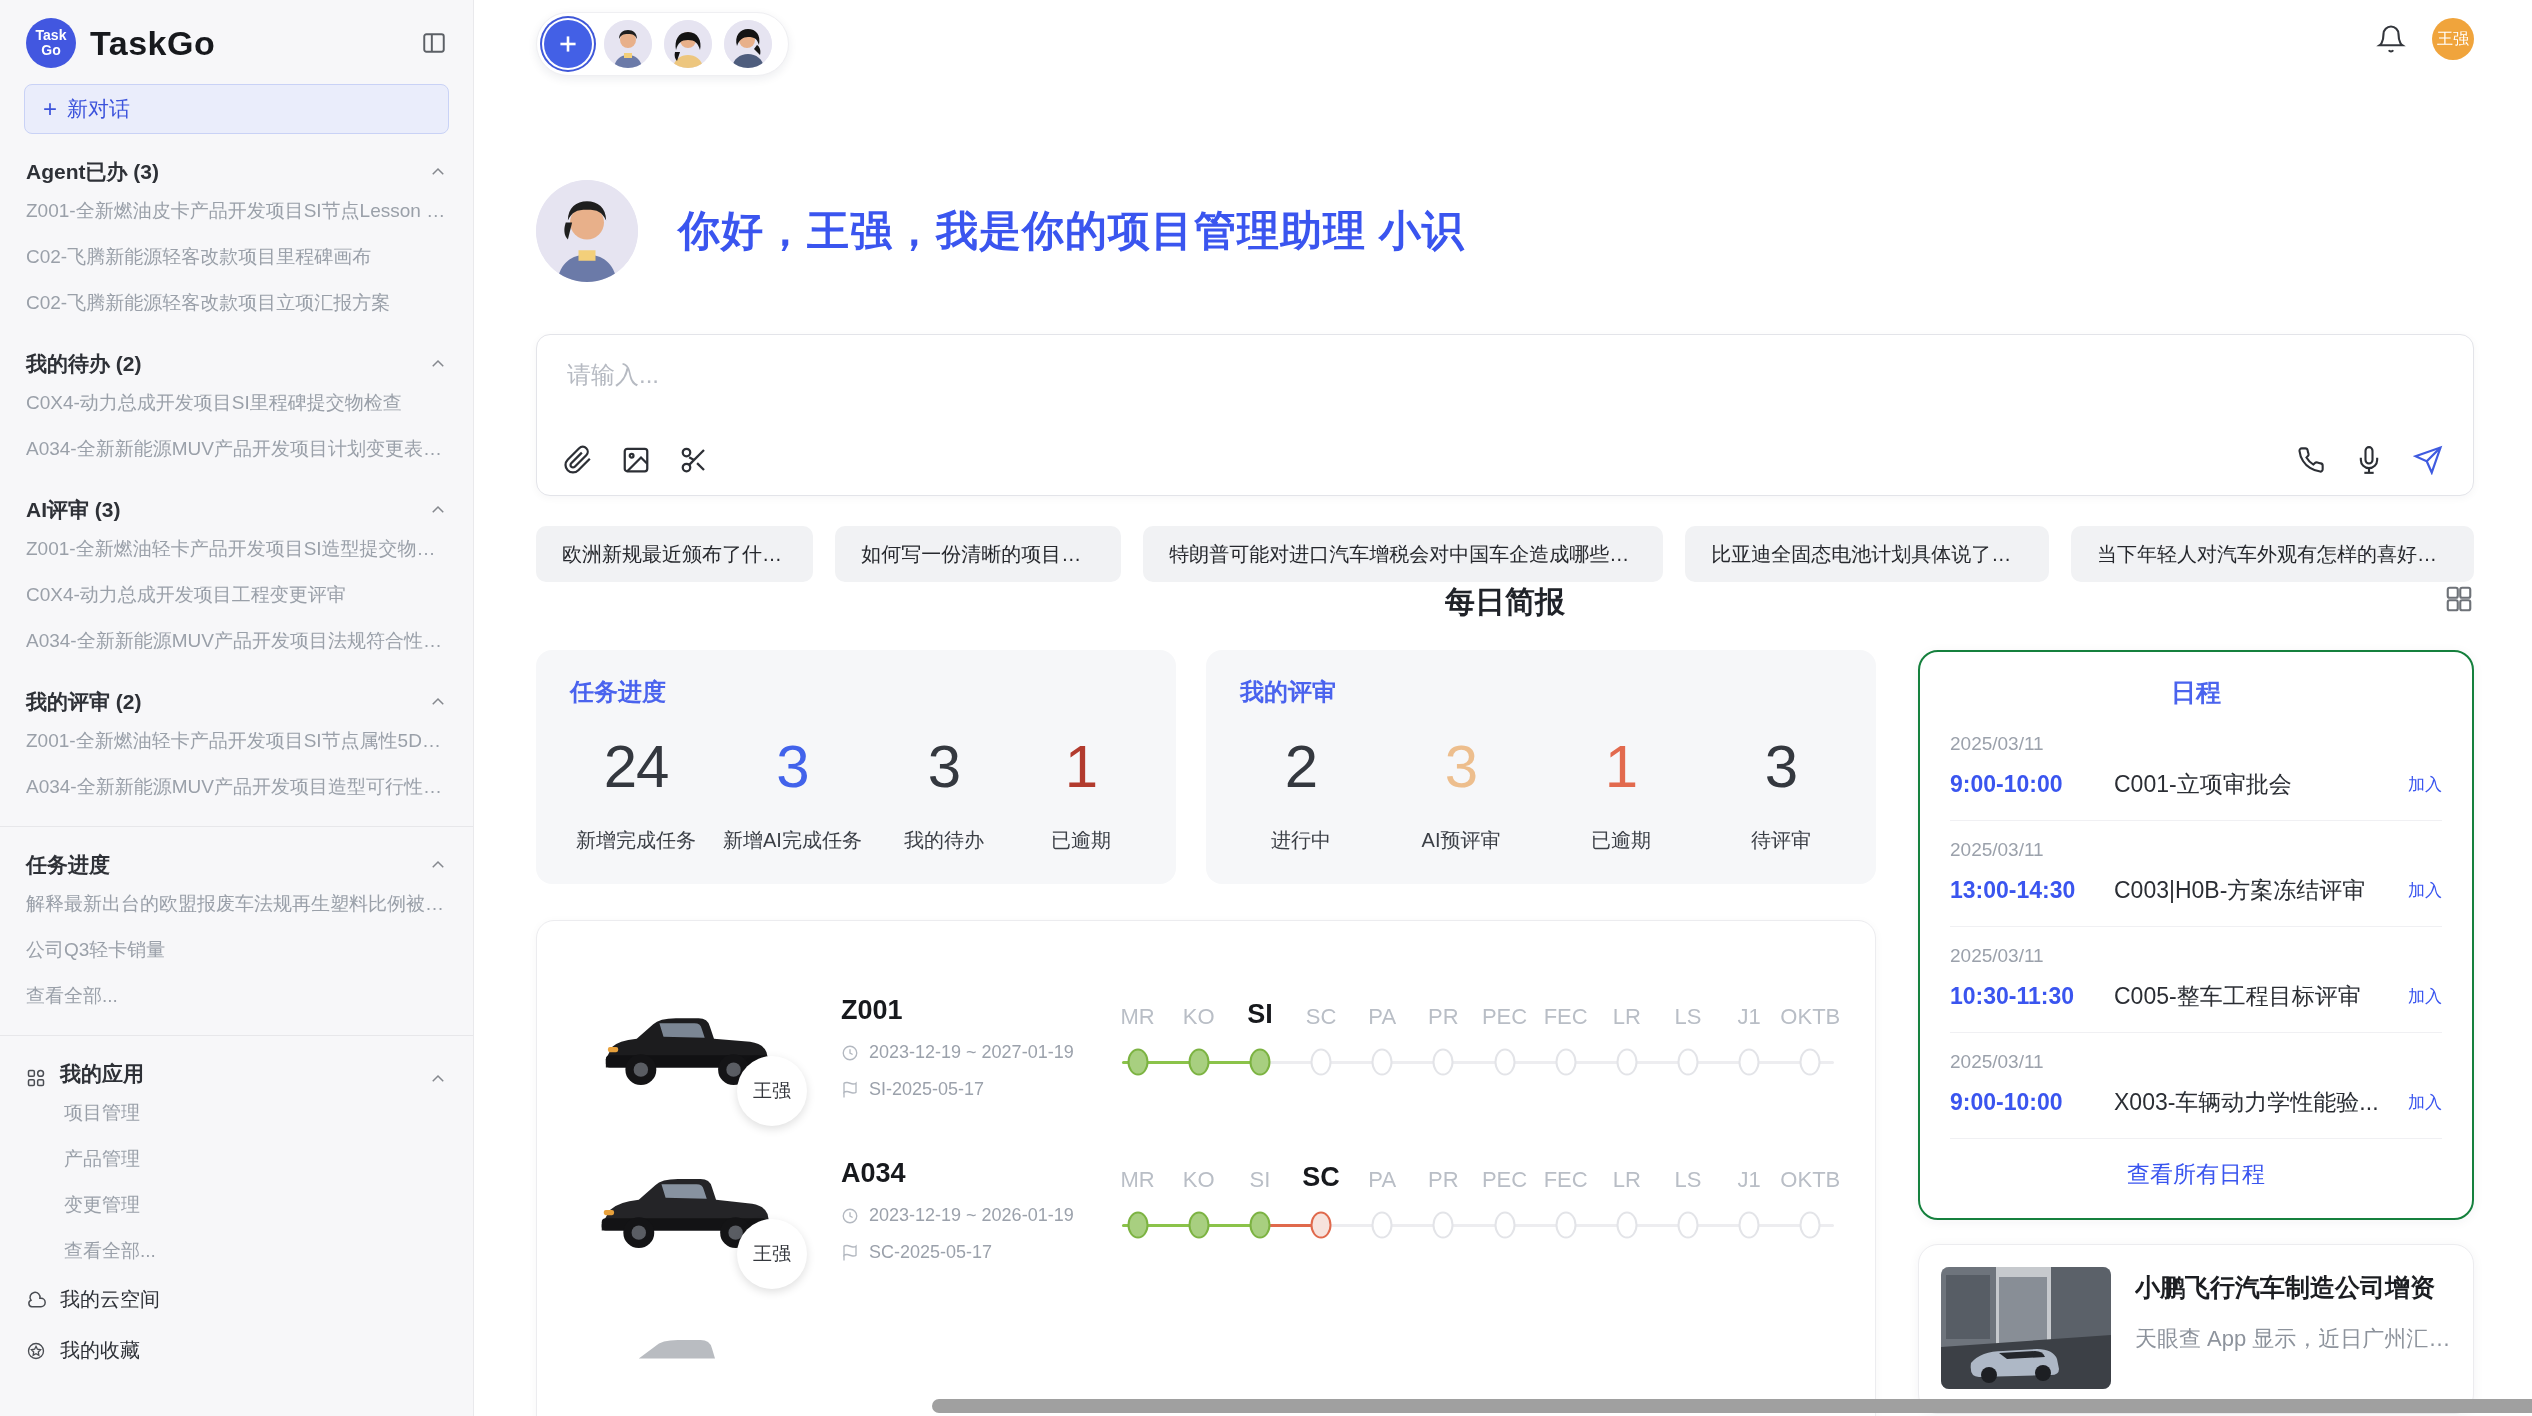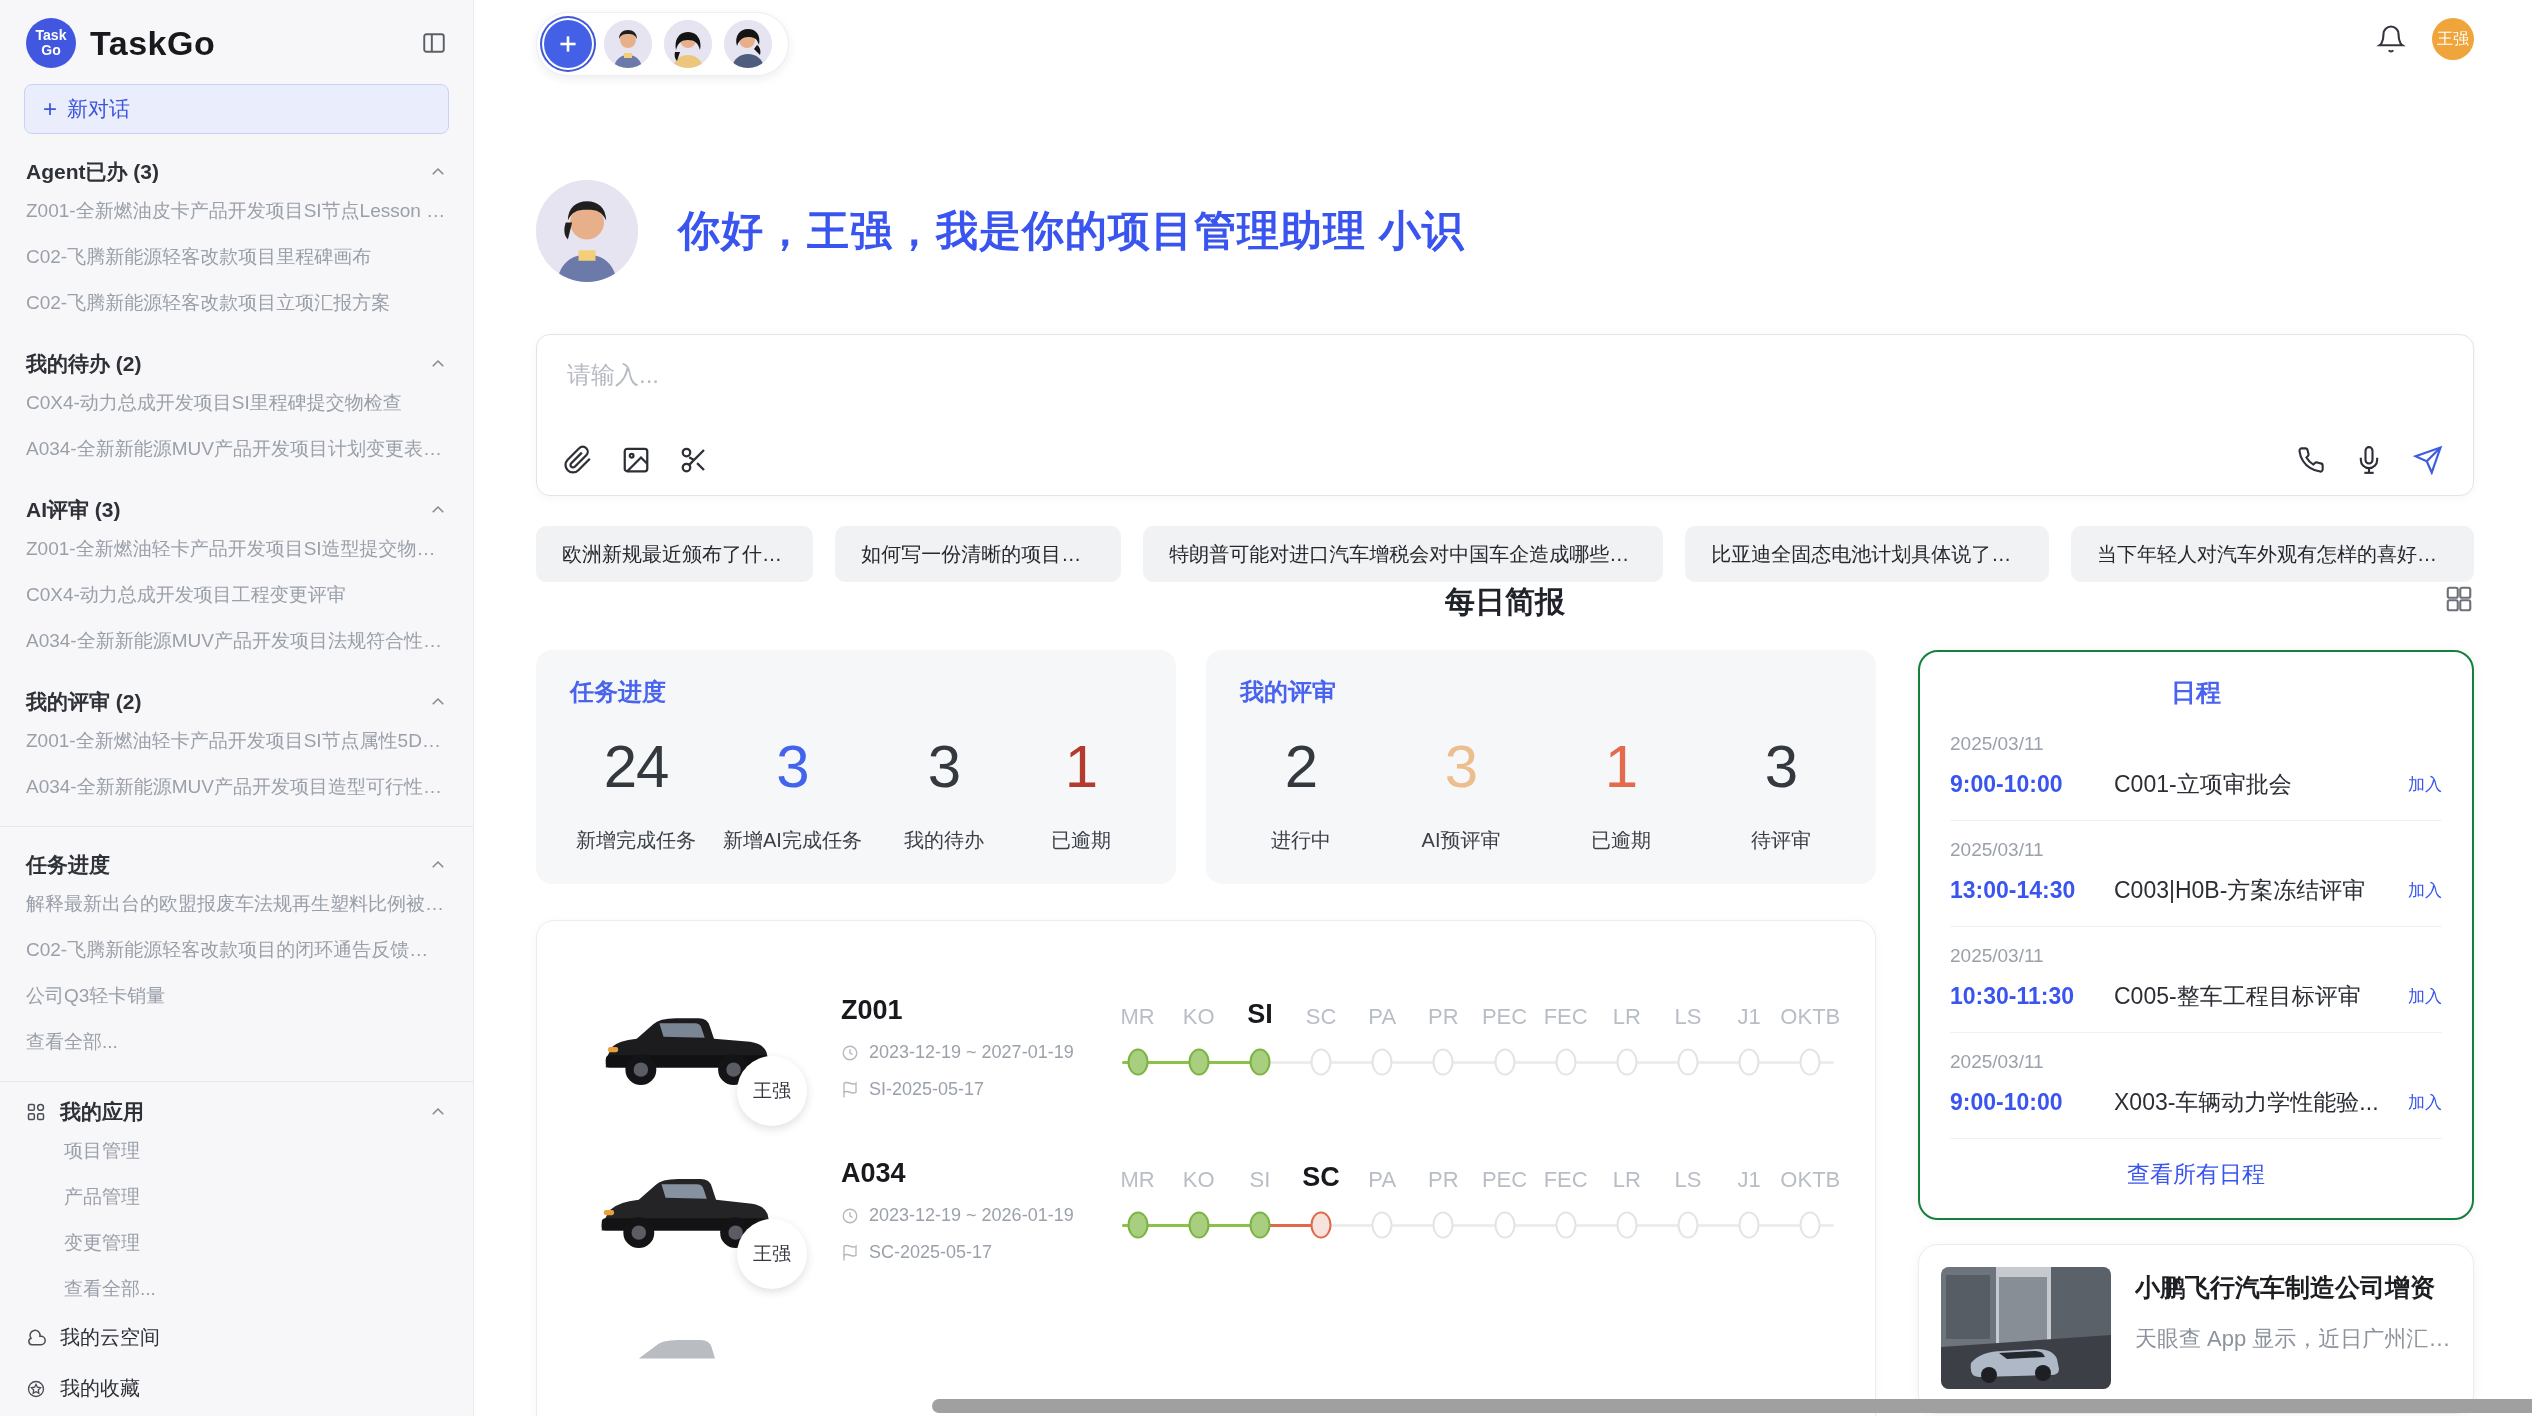--- a/index.html
+++ b/index.html
@@ -35,21 +35,21 @@
     display:flex; align-items:center; justify-content:space-between;
     margin-top:22px; padding:2px 2px;
   }
   .sec-h .t { font-size:21px; font-weight:600; color:#2e3137; }
   .chev { color:#85888e; }
   .side-item {
     font-size:19px; color:#9aa0a9; padding:10px 2px;
     white-space:nowrap; overflow:hidden; text-overflow:ellipsis; cursor:pointer;
   }
   .side-div { height:1px; background:#e7e7ea; margin:16px -24px 0 -24px; }
-  .app-row { display:flex; align-items:center; gap:14px; margin-top:14px; padding:2px 2px; }
+  .app-row { display:flex; align-items:flex-end; gap:14px; margin-top:22px; padding:2px 2px; }
   .app-row .t { font-size:21px; font-weight:600; color:#2e3137; flex:1; }
   .app-row .ic { color:#4a4d53; }
   .sub-item {
     font-size:19px; color:#9aa0a9; padding:10px 2px 10px 40px;
     white-space:nowrap; overflow:hidden; text-overflow:ellipsis; cursor:pointer;
   }
   .nav-item { display:flex; align-items:center; gap:14px; padding:12px 2px; cursor:pointer; }
   .nav-item .ic { color:#4a4d53; }
   .nav-item .t { font-size:20px; color:#2e3137; }
 
@@ -269,21 +269,20 @@
 
   <div class="sec-h">
     <span class="t">任务进度</span>
     <span class="chev">
         <svg width="18" height="18" viewBox="0 0 24 24" fill="none" stroke="currentColor" stroke-width="2">
           <polyline points="5 15 12 8 19 15"></polyline>
         </svg>
       </span>
   </div>
   <div class="side-item">解释最新出台的欧盟报废车法规再生塑料比例被调至15%...</div>
-  <div class="side-item">C02-飞腾新能源轻客改款项目的闭环通告反馈情况</div>
   <div class="side-item">公司Q3轻卡销量</div>
   <div class="side-item">查看全部...</div>
 
   <div class="side-div"></div>
 
   <div class="app-row">
     <span class="ic">
         <svg width="20" height="20" viewBox="0 0 24 24" fill="none" stroke="currentColor" stroke-width="1.8">
           <rect x="3" y="3" width="7" height="7" rx="1.5"></rect>
           <rect x="14" y="3" width="7" height="7" rx="3.5"></rect>

